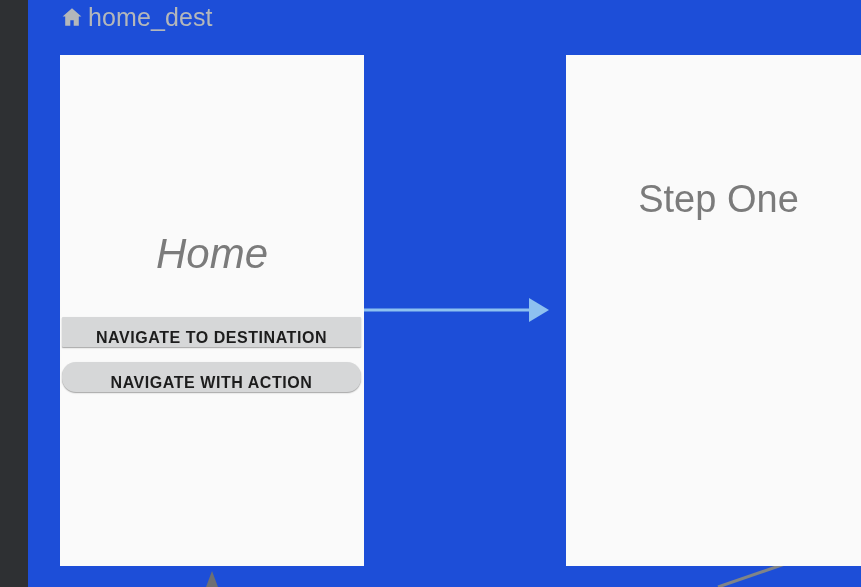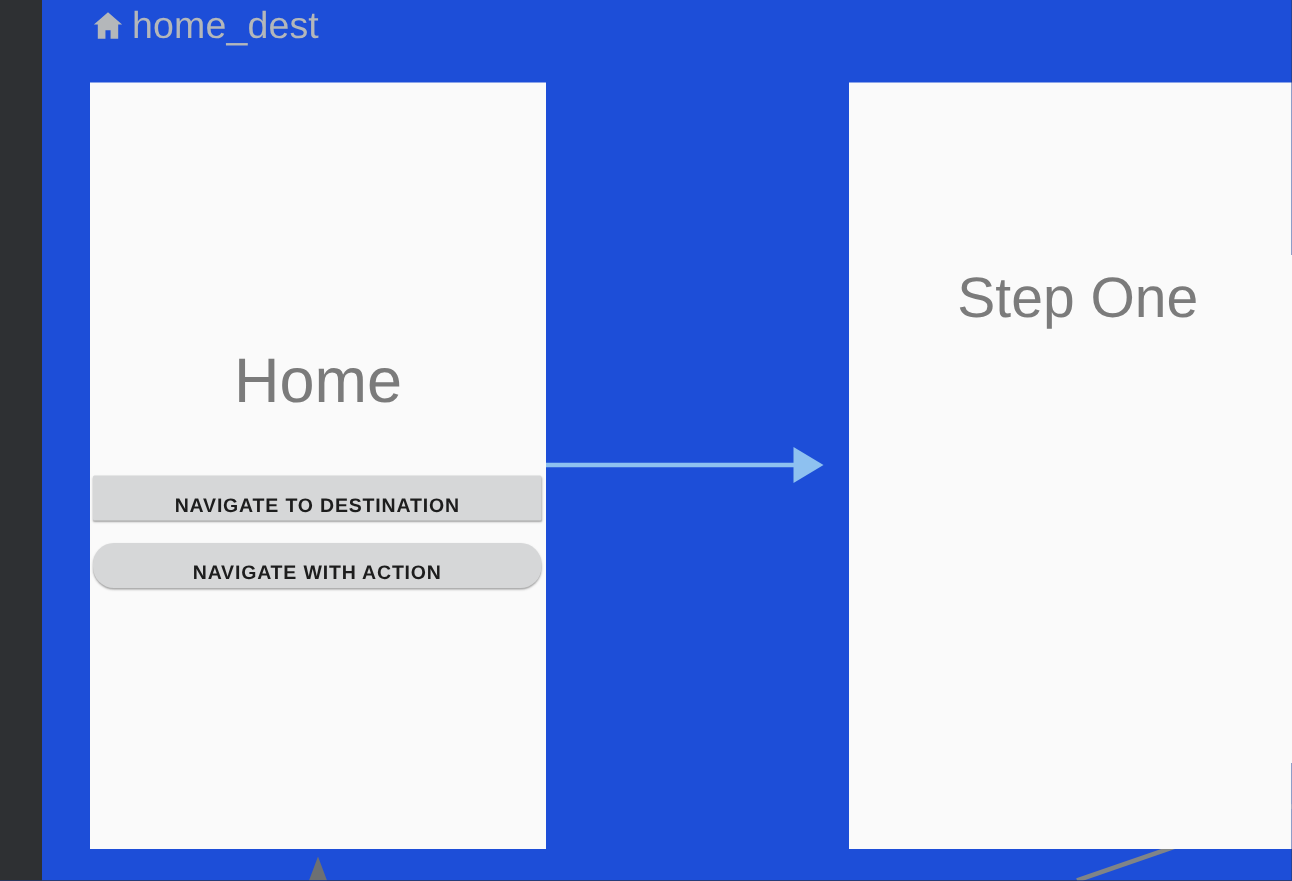--- a/index.html
+++ b/index.html
@@ -59,21 +59,21 @@
     line-height: 1;
   }
   .mdbutton {
     position: absolute;
     background: #d6d7d8;
     border: none;
     border-radius: 1px;
     box-shadow: 0 1px 1px rgba(0,0,0,0.22), 0 1px 2px rgba(0,0,0,0.16);
     color: #1d1d1d;
     font-family: "Liberation Sans", sans-serif;
-    font-size: 13px;
+    font-size: 16px;
     font-weight: bold;
     letter-spacing: 0.55px;
     text-align: center;
     padding: 12px;
     cursor: pointer;
   }
 
   
   .connector {
     position: absolute;
@@ -104,21 +104,21 @@
 
   <div class="node" style="left:32px; top:0px; width:304px; height:566px;">
     <div class="node-header">
       <svg class="home-icon" viewBox="0 0 24 24">
         <path fill="#b4b7ba" d="M12 3.2 2.6 11.4h2.6v9.4h5.1v-5.6h3.4v5.6h5.1v-9.4h2.6z"></path>
       </svg>
       <span class="node-title">home_dest</span>
     </div>
 
     <div class="node-surface" style="left:0px; top:55px; width:304px; height:511px;">
-      <div class="screen-label" style="top:178px; font-size:42px;">Home</div>
+      <div class="screen-label" style="top:178px; font-size:42px;font-style:italic;">Home</div>
 
       <button class="mdbutton" style="left:2px; top:262px; width:299px; height:30px;">NAVIGATE TO DESTINATION</button>
 
       <button class="mdbutton" style="left:2px; top:307px; width:299px; height:30px;border-radius:14px;">NAVIGATE WITH ACTION</button>
     </div>
   </div>
 
   <div class="node" style="left:538px; top:0px; width:305px; height:566px;">
 
     <div class="node-surface" style="left:0px; top:55px; width:305px; height:511px;">

